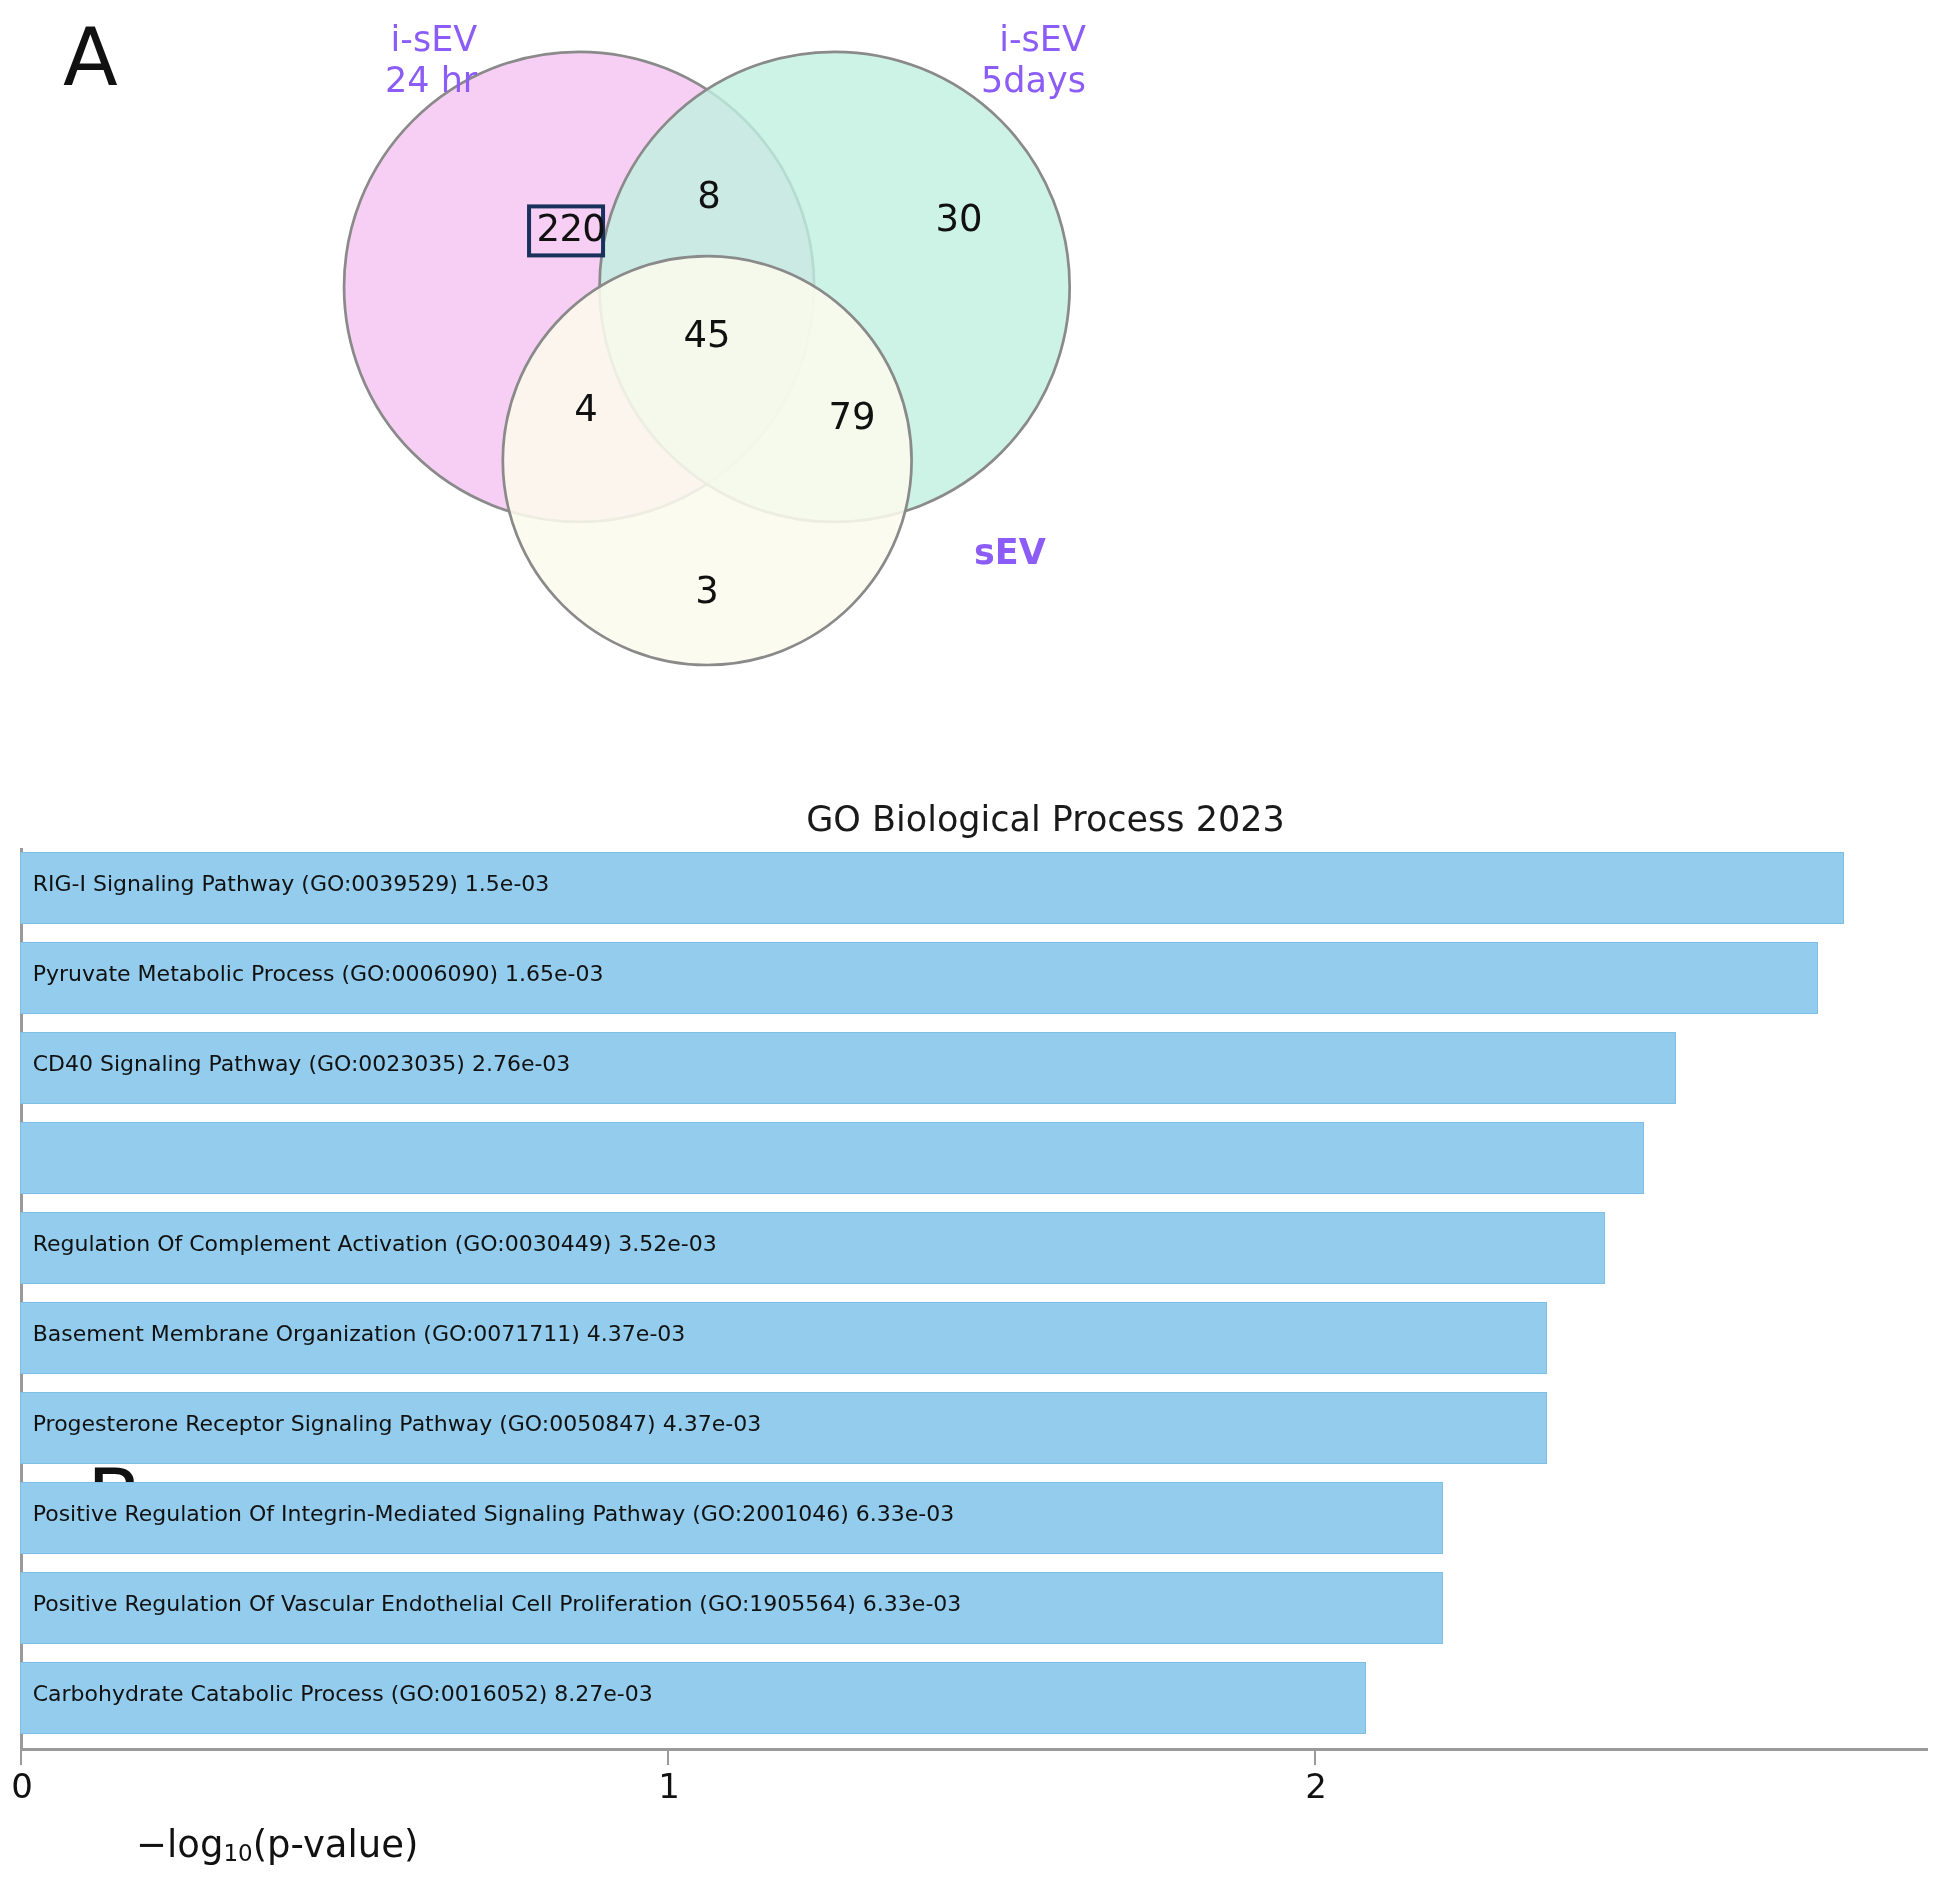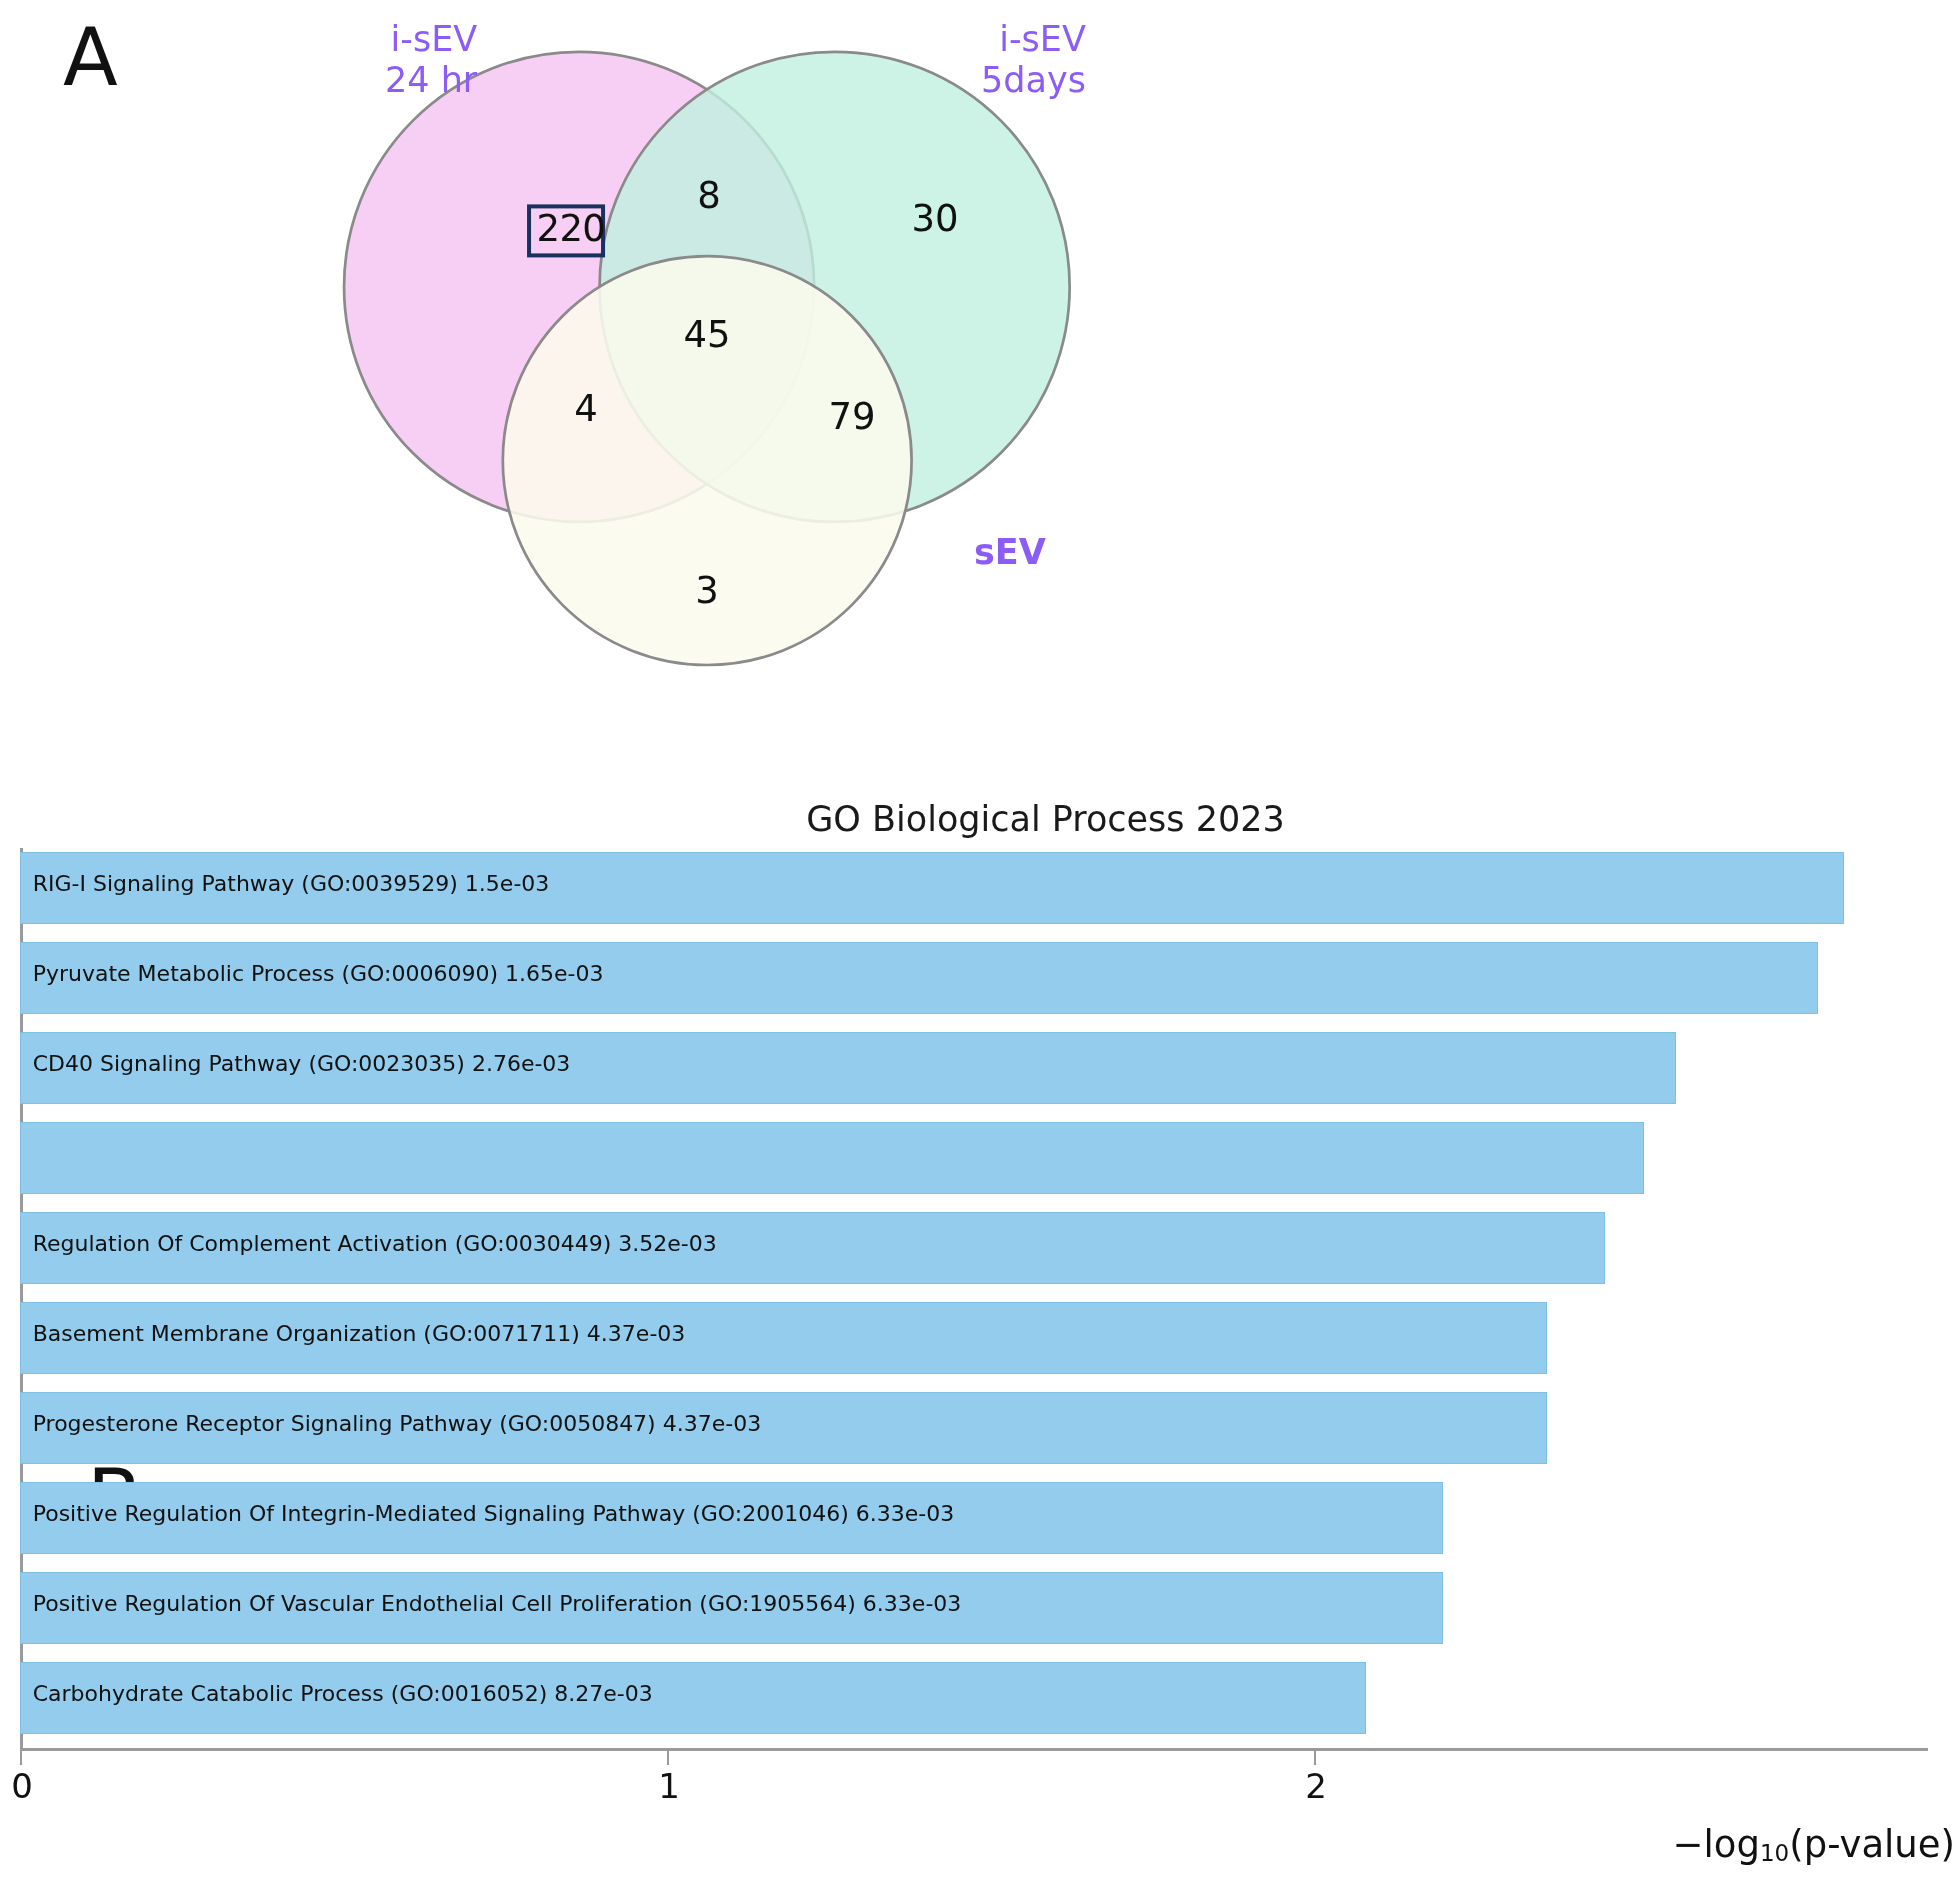--- a/index.html
+++ b/index.html
@@ -143,21 +143,21 @@
     position: absolute;
     top: 1050px;
     font-size: 34px;
     color: #111;
     transform: translateX(-50%);
   }
   #x-axis-title {
     position: absolute;
     top: 1107px;
     left: 0; right: 0;
-    text-align: right;
+    text-align: left;
     font-size: 37px;
     color: #111;
     padding-left: 136px;
   }
   #x-axis-title sub {
     font-size: 23px;
     vertical-align: baseline;
     position: relative;
     bottom: -4.1px;
   }
@@ -183,21 +183,21 @@
     <div class="venn-label" id="venn-label-a">i-sEV
 24 hr</div>
     <div class="venn-label" id="venn-label-b">i-sEV
 5days</div>
     <div class="venn-label" id="venn-label-c">sEV</div>
 
     <div class="venn-count boxed" style="left:348px; top:217px;">220</div>
 
     <div class="venn-count" style="left:491px; top:181px;">8</div>
 
-    <div class="venn-count" style="left:717px; top:204px;">30</div>
+    <div class="venn-count" style="left:741px; top:204px;">30</div>
 
     <div class="venn-count" style="left:489px; top:320px;">45</div>
 
     <div class="venn-count" style="left:368px; top:394px;">4</div>
 
     <div class="venn-count" style="left:634px; top:402px;">79</div>
 
     <div class="venn-count" style="left:489px; top:576px;">3</div>
   </div>
 </div>

